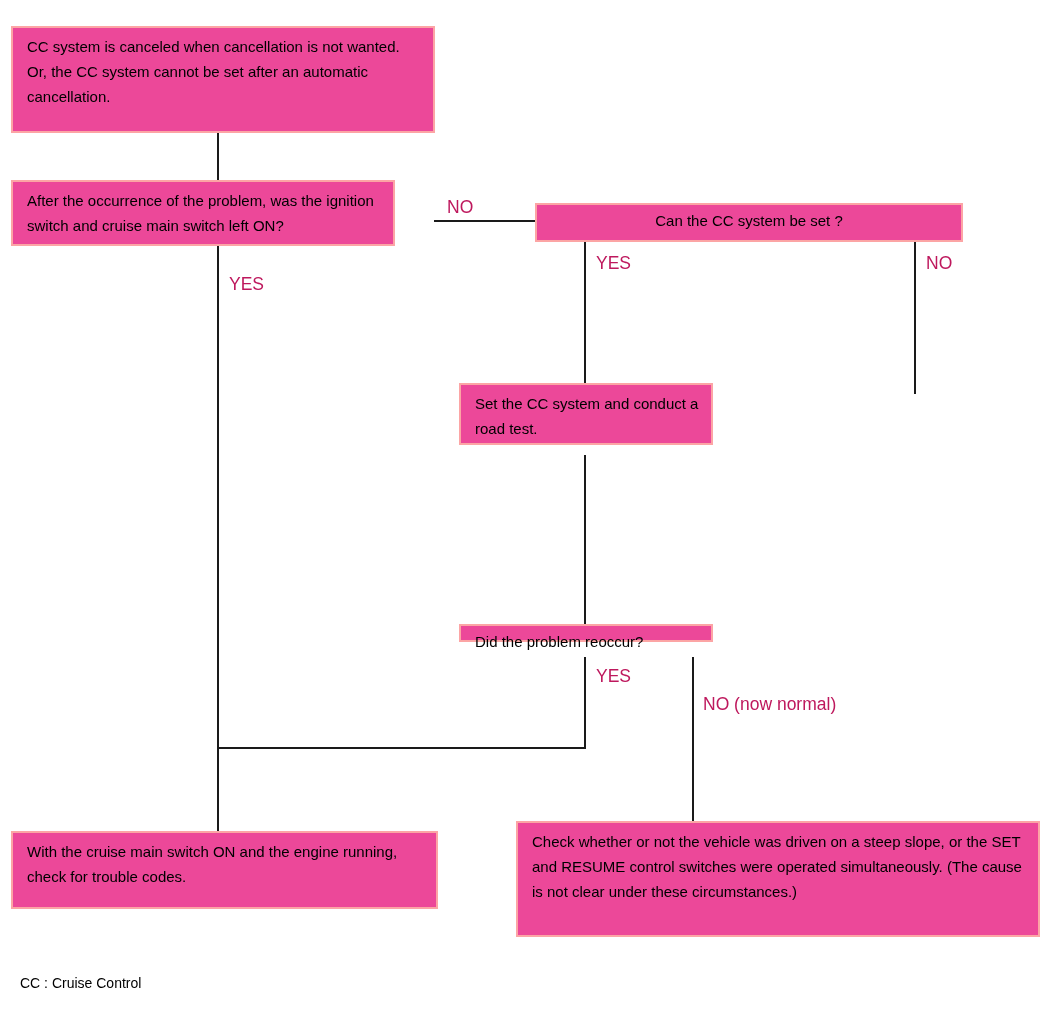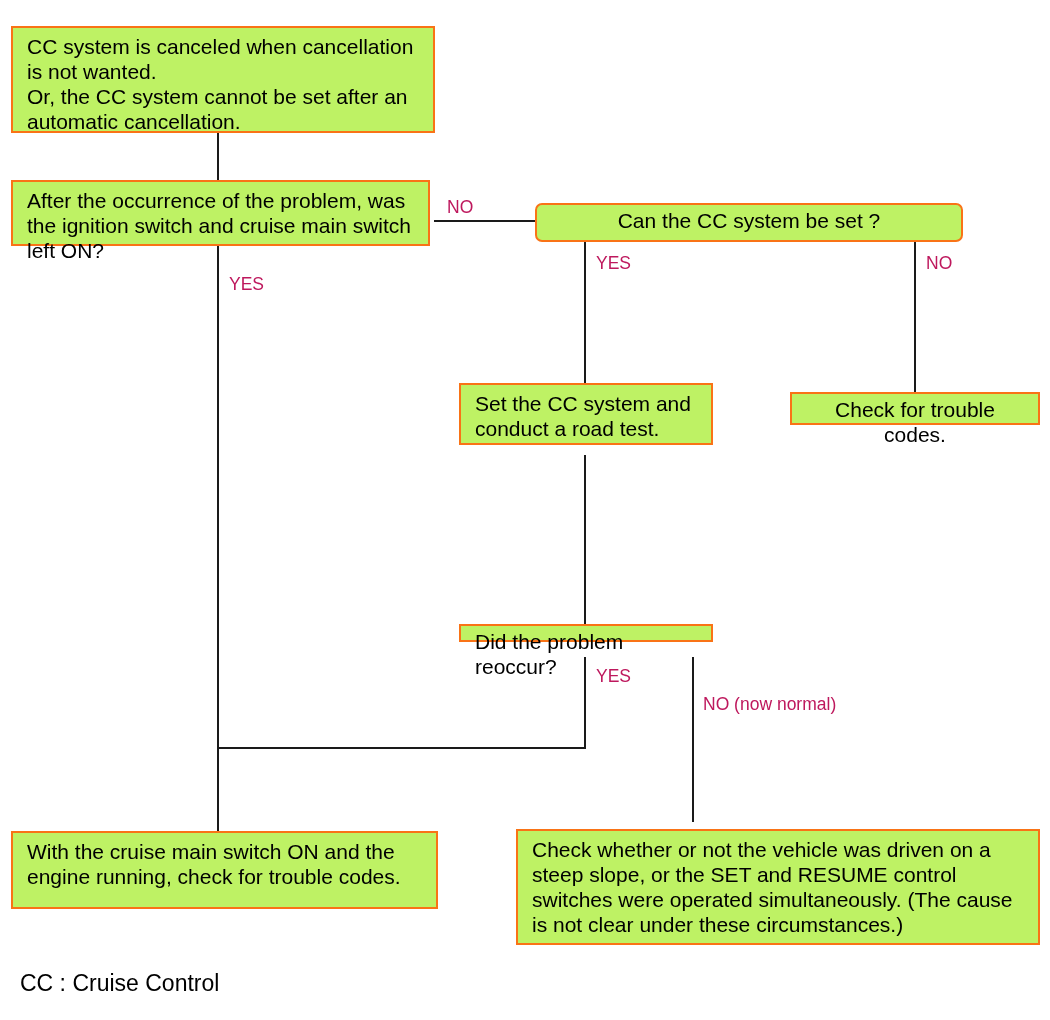--- a/index.html
+++ b/index.html
@@ -16,23 +16,23 @@
     position: relative;
     width: 1050px;
     height: 1020px;
     background: #ffffff;
     overflow: hidden;
   }
   
   .node {
     position: absolute;
     box-sizing: border-box;
-    border: 2px solid #f97316;
-    background: #bef264;
-    font-size: 21px;
+    border: 2px solid #fca5a5;
+    background: #ec4899;
+    font-size: 15px;
     line-height: 25px;
     color: #000000;
     padding: 6px 11px 6px 14px;
     white-space: pre-line;
     z-index: 3;
   }
   .node.center {
     text-align: center;
     padding-left: 11px;
   }
@@ -53,21 +53,21 @@
     position: absolute;
     font-size: 17.5px;
     line-height: 21px;
     color: #be185d;
     white-space: nowrap;
     z-index: 4;
   }
   
   .footnote {
     position: absolute;
-    font-size: 23px;
+    font-size: 14px;
     line-height: 22px;
     color: #000000;
     white-space: nowrap;
     z-index: 4;
   }
 </style>
 </head>
 <body>
 
 <div id="canvas">
@@ -97,29 +97,28 @@
 
   <div class="edge-label" style="left:926px; top:253px;">NO</div>
 
   <div class="edge-label" style="left:596px; top:666px;">YES</div>
 
   <div class="edge-label" style="left:703px; top:694px;">NO (now normal)</div>
 
   <div class="node" style="left:11px; top:26px; width:424px; height:107px;">CC system is canceled when cancellation is not wanted.
 Or, the CC system cannot be set after an automatic cancellation.</div>
 
-  <div class="node" style="left:11px; top:180px; width:419px; height:66px;">After the occurrence of the problem, was the ignition switch and cruise main switch left ON?</div>
+  <div class="node" style="left:11px; top:180px; width:384px; height:66px;">After the occurrence of the problem, was the ignition switch and cruise main switch left ON?</div>
 
-  <div class="node center tight" style="left:535px; top:203px; width:428px; height:39px;border-radius:7px;">Can the CC system be set ?</div>
+  <div class="node center tight" style="left:535px; top:203px; width:428px; height:39px;">Can the CC system be set ?</div>
 
   <div class="node" style="left:459px; top:383px; width:254px; height:62px;">Set the CC system and conduct a road test.</div>
 
-  <div class="node center tight" style="left:790px; top:392px; width:250px; height:33px;">Check for trouble codes.</div>
 
   <div class="node tight" style="left:459px; top:624px; width:254px; height:18px;">Did the problem reoccur?</div>
 
   <div class="node" style="left:11px; top:831px; width:427px; height:78px;">With the cruise main switch ON and the engine running, check for trouble codes.</div>
 
-  <div class="node" style="left:516px; top:821px; width:524px; height:116px;margin-top:8px;">Check whether or not the vehicle was driven on a steep slope, or the SET and RESUME control switches were operated simultaneously. (The cause is not clear under these circumstances.)</div>
+  <div class="node" style="left:516px; top:821px; width:524px; height:116px;">Check whether or not the vehicle was driven on a steep slope, or the SET and RESUME control switches were operated simultaneously. (The cause is not clear under these circumstances.)</div>
 
   <div class="footnote" style="left:20px; top:972px;">CC : Cruise Control</div>
 
 </div>
 
 </body></html>

